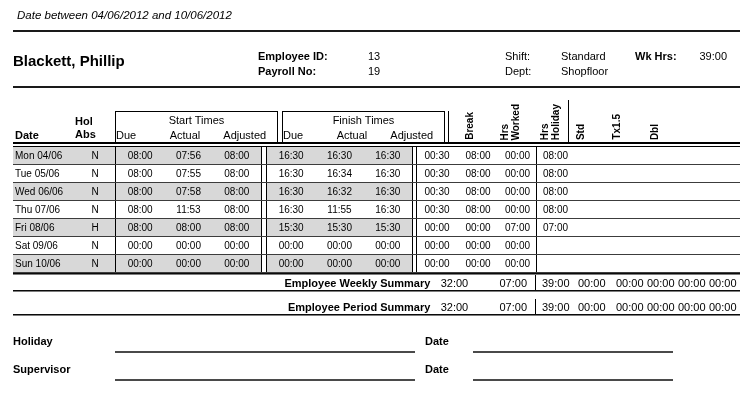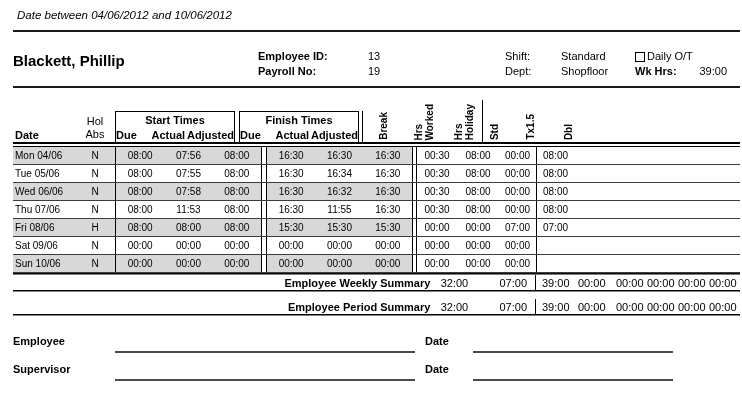--- a/index.html
+++ b/index.html
@@ -29,22 +29,22 @@
   .kv-shift .k { width: 30px; font-weight: normal; margin-right: 26px; }
   .rightblk { width: 92px; }
   .cbrow { display: flex; align-items: center; line-height: 15px; }
   .cb { width: 10px; height: 10px; border: 1.4px solid #000; display: inline-block; margin-right: 2px; background: #fff; }
   .wkrow { display: flex; justify-content: space-between; line-height: 15px; }
   .wkrow .k { font-weight: bold; }
 
   
   .thead { display: flex; align-items: flex-end; height: 46px; border-bottom: 2px solid #000; margin-top: 10px; }
   .h-date { width: 62px; padding-left: 2px; font-weight: bold; padding-bottom: 1px; }
-  .h-ha { width: 40px; text-align: center; font-weight: normal; white-space: pre; line-height: 13px; padding-bottom: 1px; }
-  .hbox { width: 120px; border: 1px solid #000; border-bottom: none; height: 31px; font-weight: bold; }
+  .h-ha { width: 40px; font-weight: bold; white-space: pre; line-height: 13px; padding-bottom: 1px; }
+  .hbox { width: 163px; border: 1px solid #000; border-bottom: none; height: 31px; font-weight: normal; }
   .hbox-title { text-align: center; line-height: 15px; padding-top: 1px; }
   .hbox-sub { display: flex; line-height: 14px; }
   .hbox-sub > div { flex: 1; text-align: left; }
   .hgap { width: 4px; height: 31px; }
   .hgap.g2 { border-right: 1px solid #000; }
   .h-rot { display: flex; justify-content: center; align-items: flex-end; height: 46px; }
   .h-rot > span, .h-rot2 > span {
     writing-mode: vertical-rl; transform: rotate(180deg);
     white-space: pre; font-weight: bold; font-size: 10px; line-height: 11px;
     margin-bottom: 2px;
@@ -116,24 +116,20 @@
       <div class="kvrow">
         <span class="k">Shift:</span>
         <span class="v">Standard</span>
       </div>
       <div class="kvrow">
         <span class="k">Dept:</span>
         <span class="v">Shopfloor</span>
       </div>
     </div>
     <div class="rightblk">
-      <div class="cbrow">
-        <span class="cb"></span>
-        <span>Daily O/T</span>
-      </div>
       <div class="wkrow">
         <span class="k">Wk Hrs:</span>
         <span class="v">39:00</span>
       </div>
     </div>
   </div>
   <div class="hr2"></div>
 
   <div class="thead">
     <div class="h-date">Date</div>
@@ -385,21 +381,21 @@
       <div class="sv2">00:00</div>
       <div class="sv3">00:00</div>
       <div class="sv4">00:00</div>
       <div class="sv5">00:00</div>
     </div>
   </div>
   <div class="dblline"></div>
 
   <div class="sigs">
     <div class="sigrow">
-      <div class="siglabel">Employee</div>
+      <div class="siglabel">Holiday</div>
       <div class="sigline1"></div>
       <div class="sigdate">Date</div>
       <div class="sigline2"></div>
     </div>
     <div class="sigrow second">
       <div class="siglabel">Supervisor</div>
       <div class="sigline1"></div>
       <div class="sigdate">Date</div>
       <div class="sigline2"></div>
     </div>

